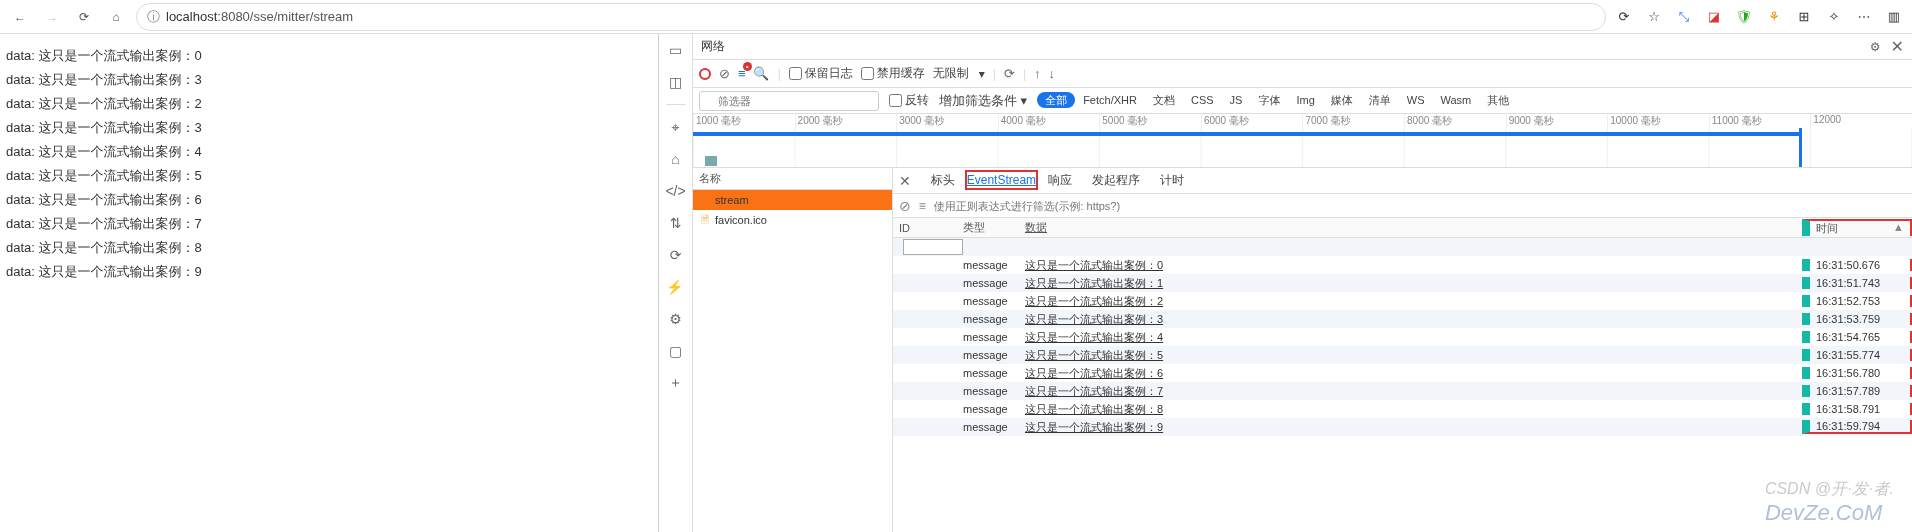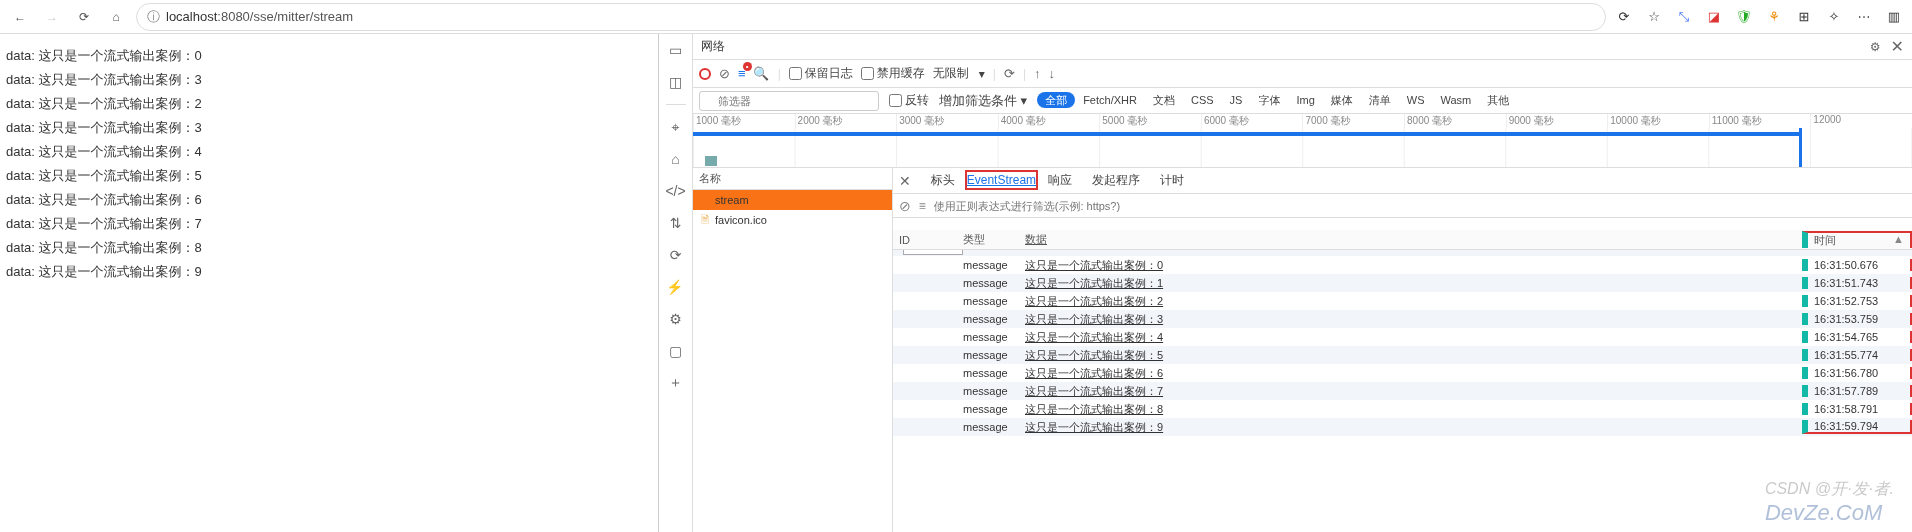--- a/index.html
+++ b/index.html
@@ -70,30 +70,30 @@
     .detail-pane { flex: 1; display: flex; flex-direction: column; min-width: 0; }
     .detail-tabs { height: 26px; border-bottom: 1px solid #ddd; display: flex; align-items: center; gap: 0; padding: 0 6px; font-size: 12px; color: #444; }
     .detail-tabs .dx { color: #666; margin-right: 10px; cursor: pointer; font-size: 14px; }
     .dt-tab { padding: 3px 10px; cursor: pointer; }
     .dt-tab.active { color: #1a73e8; text-decoration: underline; border: 2px solid #d33; padding: 1px 0; }
     .detail-filter { height: 24px; border-bottom: 1px solid #ddd; display: flex; align-items: center; gap: 8px; padding: 0 6px; }
     .detail-filter .block { color: #888; font-size: 14px; }
     .detail-filter .finput { flex: 1; height: 18px; border: none; outline: none; font-size: 11px; color: #888; }
 
     .es-table { flex: 1; overflow: auto; font-size: 11px; }
-    .es-head { display: flex; height: 20px; border-bottom: 1px solid #ddd; color: #555; align-items: center; background: #fafafa; position: sticky; top: 12px; }
+    .es-head { display: flex; height: 20px; border-bottom: 1px solid #ddd; color: #555; align-items: center; background: #fafafa; position: sticky; top: 0; }
     .c-id { width: 70px; padding-left: 6px; }
     .c-type { width: 62px; }
     .c-data { flex: 1; text-decoration: underline; }
     .c-time { width: 110px; padding-left: 6px; }
     .c-time-head { width: 110px; padding-left: 6px; text-align: left; }
     .sort-arr { float: right; margin-right: 6px; color: #888; }
     .es-row { display: flex; height: 18px; align-items: center; }
     .es-row:nth-child(even) { background: #f2f6fb; }
-    .time-box { border-left: 6px solid #14b8a6; border-right: 2px solid #d33; }
+    .time-box { border-left: 8px solid #14b8a6; border-right: 2px solid #d33; }
     .time-box-top { border-top: 2px solid #d33; }
     .time-box-bot { border-bottom: 2px solid #d33; }
     .id-input { width: 60px; height: 16px; border: 1px solid #aaa; margin-left: 4px; font-size: 11px; padding: 0 3px; }
 
     .watermark { position: fixed; right: 18px; bottom: 6px; color: rgba(100,130,180,.5); font-style: italic; font-size: 22px; pointer-events: none; }
     .watermark .sub { display: block; font-size: 16px; color: rgba(120,120,120,.4); }
   </style>
 </head>
 <body>
 

